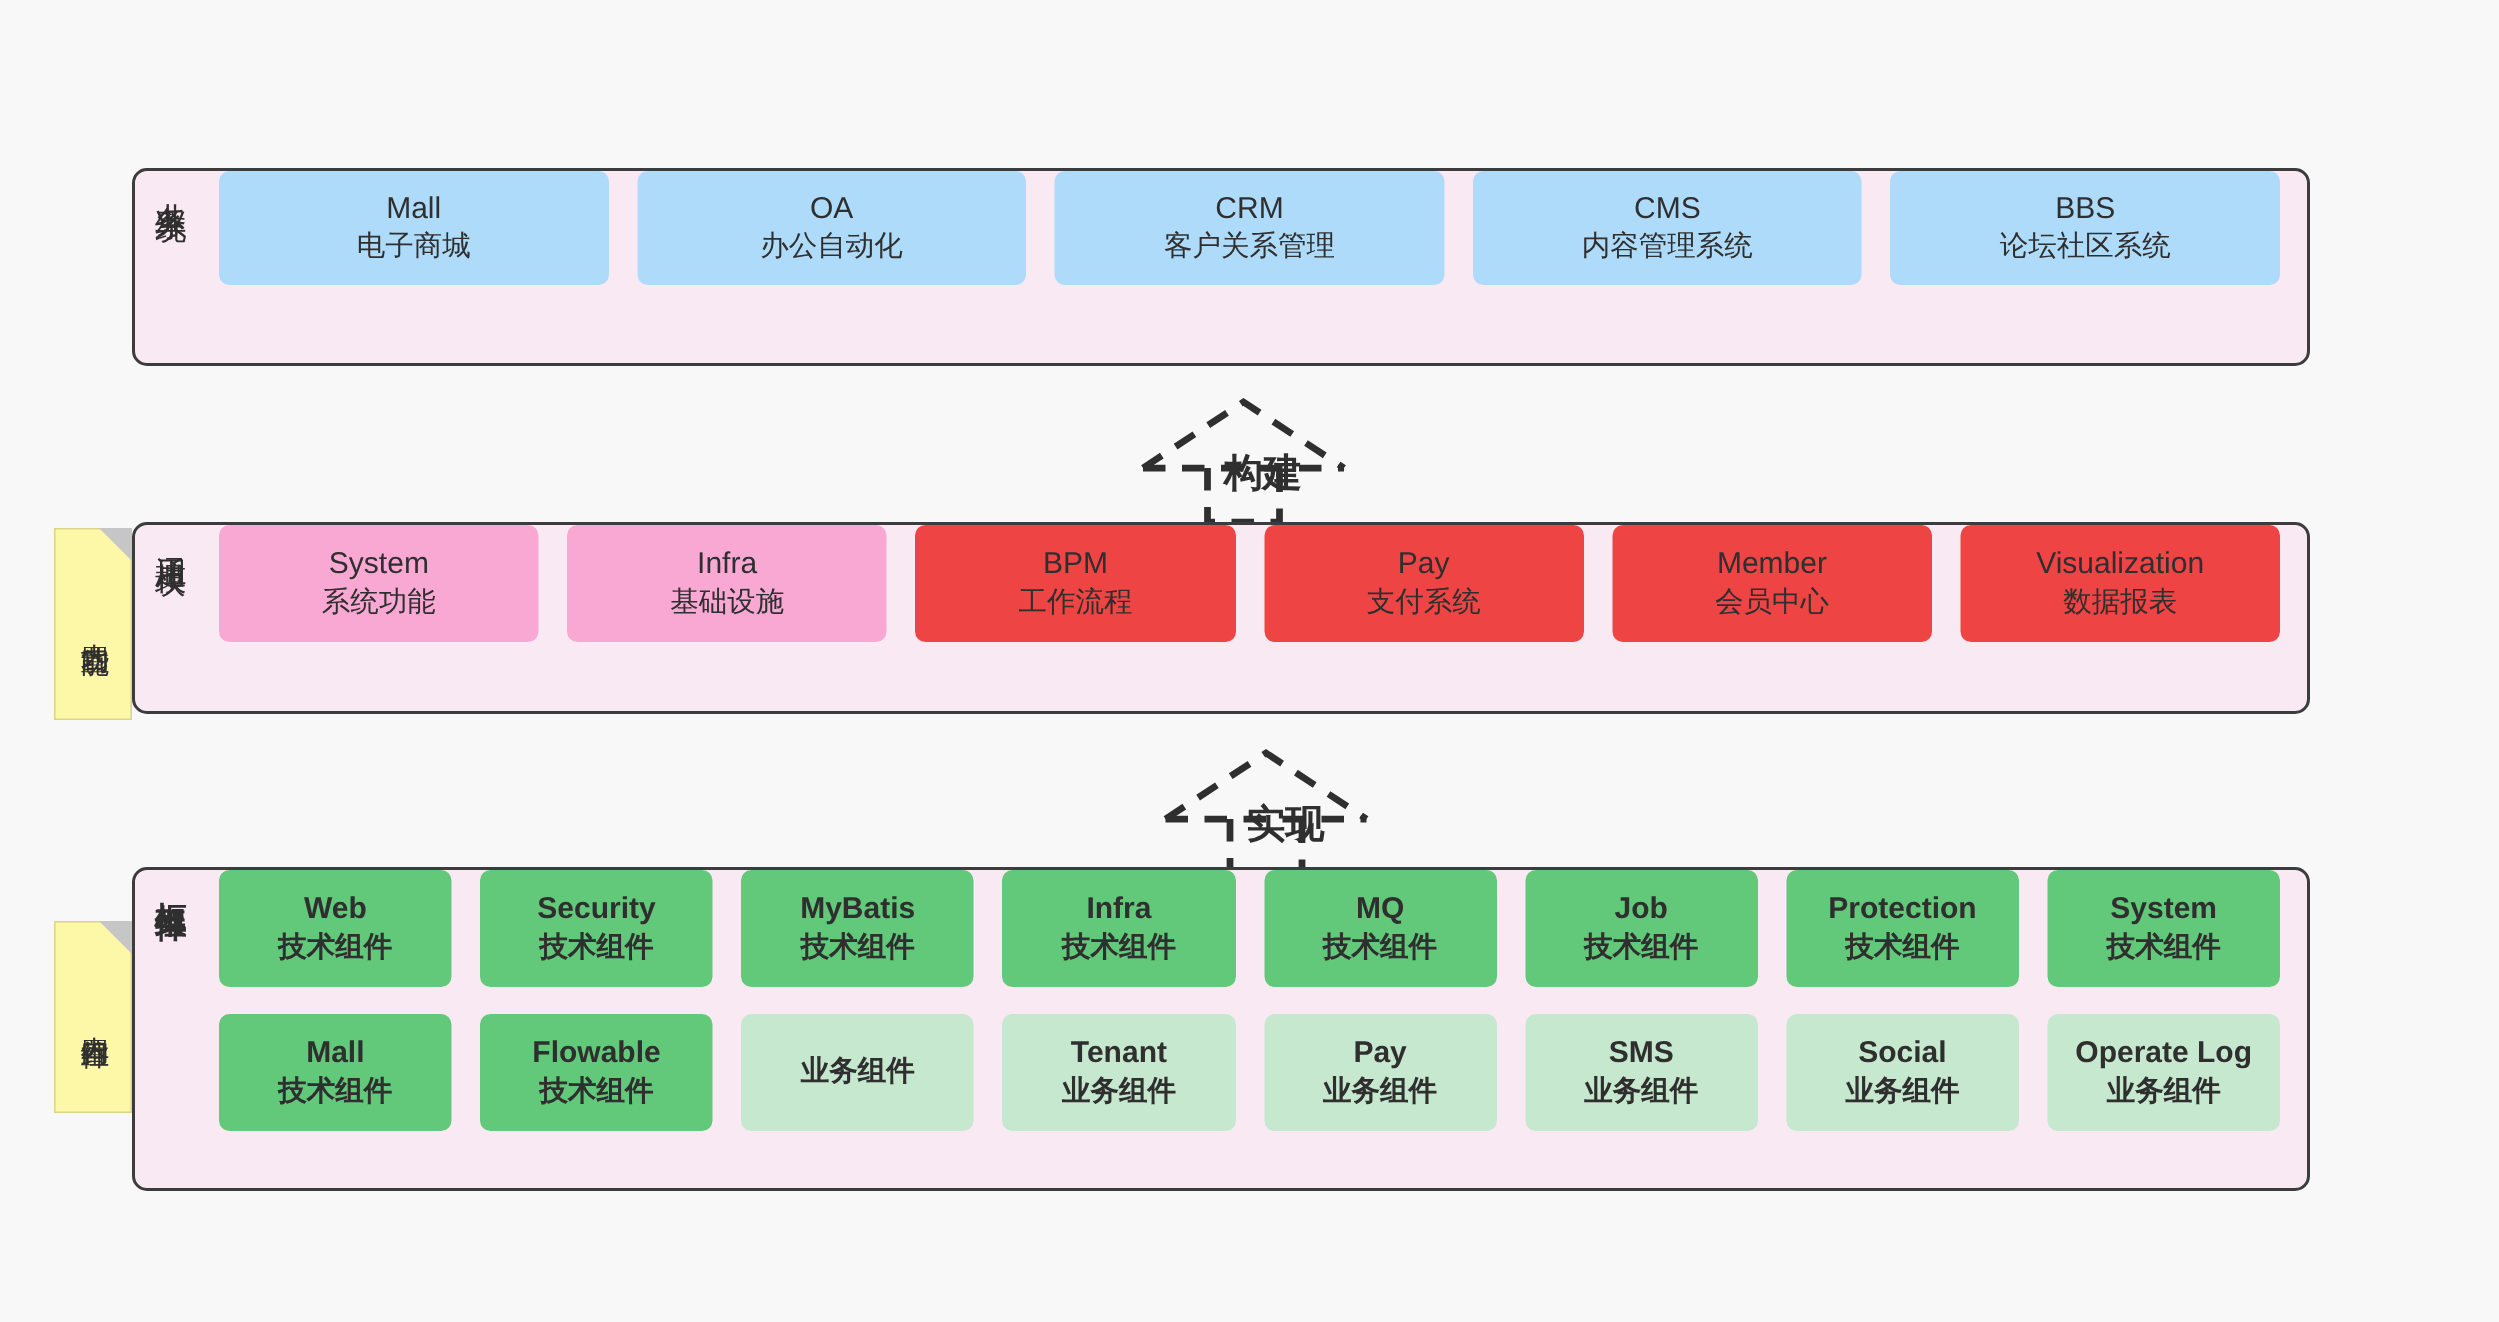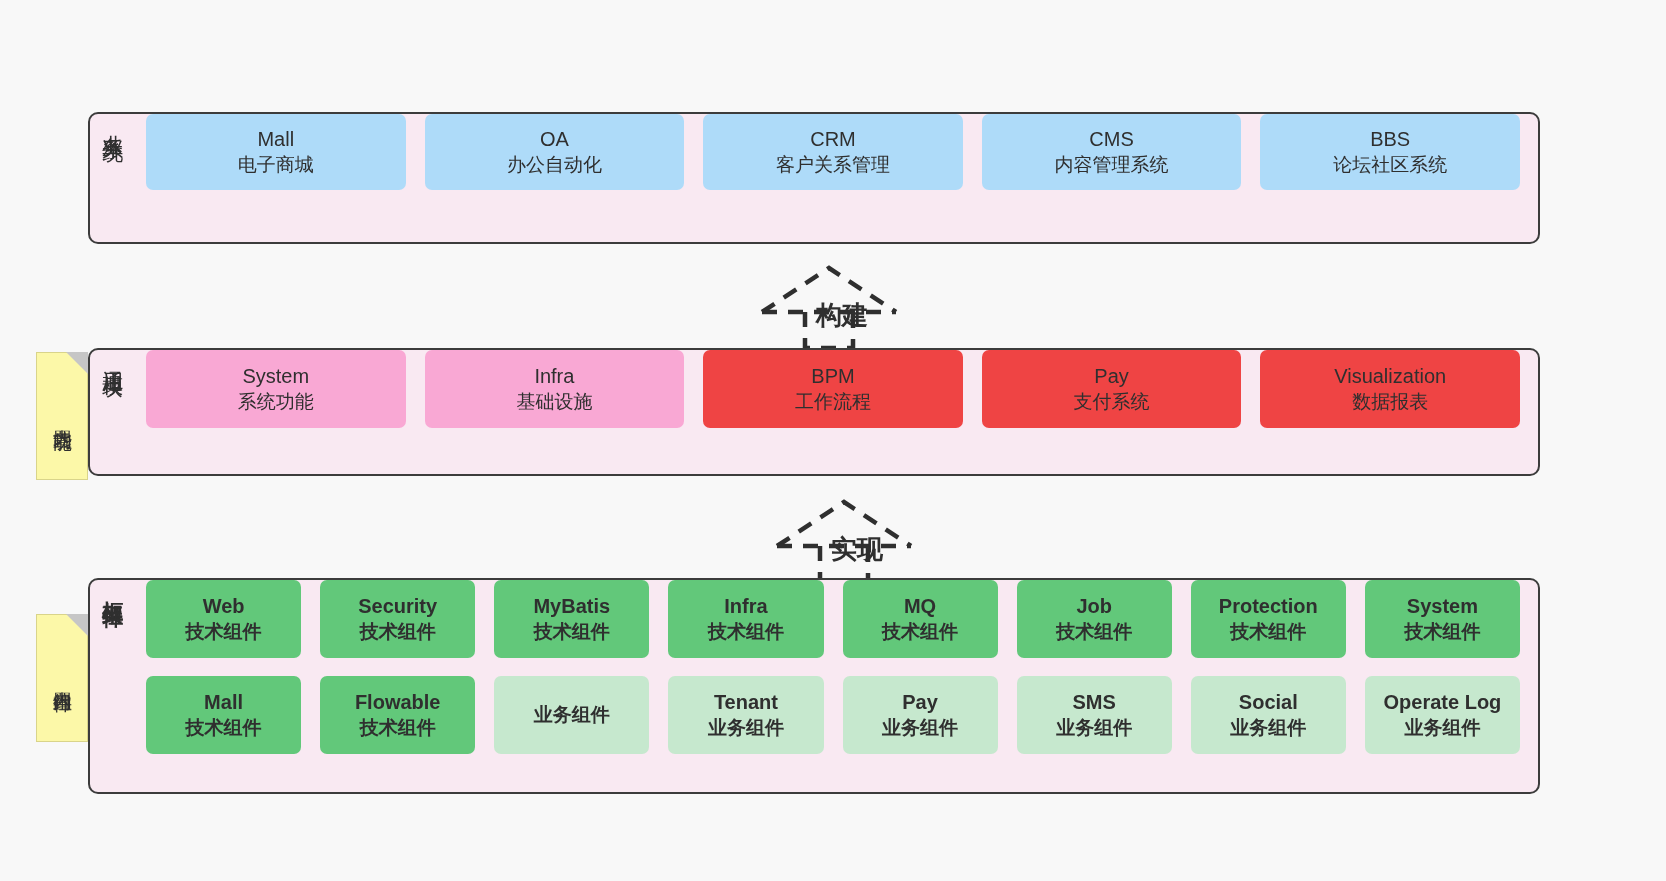--- a/index.html
+++ b/index.html
@@ -206,20 +206,24 @@
         </div>
         <div class="box pink">
           <span class="b-title">BPM</span>
           <span class="b-sub">工作流程</span>
         </div>
         <div class="box pink">
           <span class="b-title">Pay</span>
           <span class="b-sub">支付系统</span>
         </div>
         <div class="box pink">
+          <span class="b-title">Member</span>
+          <span class="b-sub">会员中心</span>
+        </div>
+        <div class="box pink">
           <span class="b-title">Visualization</span>
           <span class="b-sub">数据报表</span>
         </div>
       </div>
     </div>
   </div>
 
   <div class="connector" id="connector-realize">
     <svg width="170" height="94" viewBox="0 0 170 94">
       <path d="M 5 54 L 72 10 L 139 54" fill="none" stroke="#2F2F2F" stroke-width="4.5" stroke-dasharray="15 11" stroke-linecap="butt"></path>

